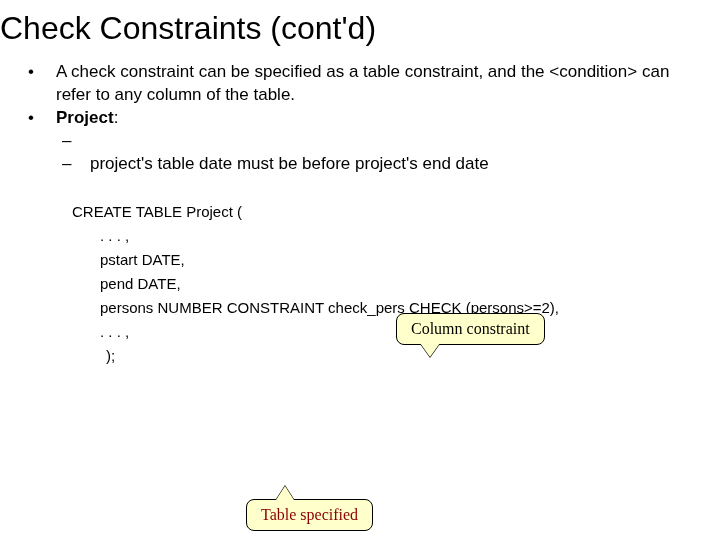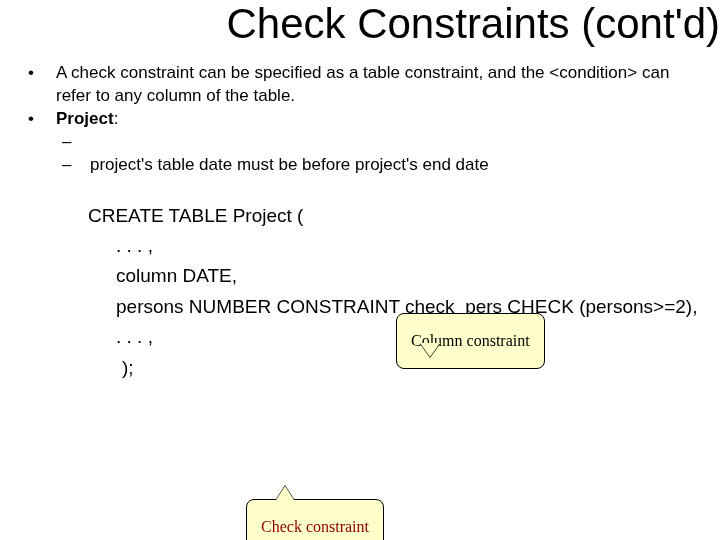--- a/index.html
+++ b/index.html
@@ -6,51 +6,52 @@
     margin: 0;
     padding: 0;
     width: 720px;
     height: 540px;
     background: #fff;
     font-family: Arial, Helvetica, sans-serif;
     position: relative;
     overflow: hidden;
   }
   .title {
-    font-size: 42px;
-    text-align: right;
+    font-size: 32px;
+    text-align: left;
     color: #000;
+    margin-top: 10px;
     margin-bottom: 14px;
   }
   .content {
     font-size: 17px;
     color: #000;
     margin-left: 28px;
     margin-right: 20px;
     line-height: 1.35;
   }
   .bullet-row { display: flex; }
   .bullet-dot { width: 28px; flex-shrink: 0; }
   .bullet-body { flex: 1; }
   .sub-row { display: flex; margin-left: 0; }
   .sub-dash { width: 28px; flex-shrink: 0; text-align: left; padding-left: 6px; }
   .code-block {
     margin-top: 24px;
-    margin-left: 60px;
-    font-size: 19px;
+    margin-left: 44px;
+    font-size: 15px;
     line-height: 1.6;
   }
   .code-indent { margin-left: 28px; }
   .closing { margin-left: 34px; }
   .callout {
     position: absolute;
     background: #ffffcc;
     border: 1px solid #000;
     border-radius: 8px;
-    padding: 18px 14px;
+    padding: 6px 14px;
     font-family: "Times New Roman", Times, serif;
     font-size: 16px;
     color: #000;
     box-sizing: border-box;
   }
   .callout-col { left: 396px; top: 313px; }
   .callout-tab { left: 246px; top: 499px; color: #8b0000; }
   .pointer {
     position: absolute;
     width: 0; height: 0;
@@ -90,24 +91,25 @@
       <div class="sub-row">
         <div class="sub-dash">–</div>
         <div>project's table date must be before project's end date</div>
       </div>
     </div>
   </div>
 
   <div class="code-block">
     <div>CREATE TABLE Project  (</div>
     <div class="code-indent">. . . ,</div>
-    <div class="code-indent">column DATE,</div>
+    <div class="code-indent">pstart DATE,</div>
+    <div class="code-indent">pend DATE,</div>
     <div class="code-indent">persons NUMBER CONSTRAINT check_pers CHECK (persons&gt;=2),</div>
     <div class="code-indent">. . . ,</div>
     <div class="closing">);</div>
   </div>
 </div>
 
 <div class="callout callout-col">Column constraint</div>
 <div class="pointer pointer-col"></div>
 
-<div class="callout callout-tab">Check constraint</div>
+<div class="callout callout-tab">Table specified</div>
 <div class="pointer pointer-tab"></div>
 
 </body></html>

